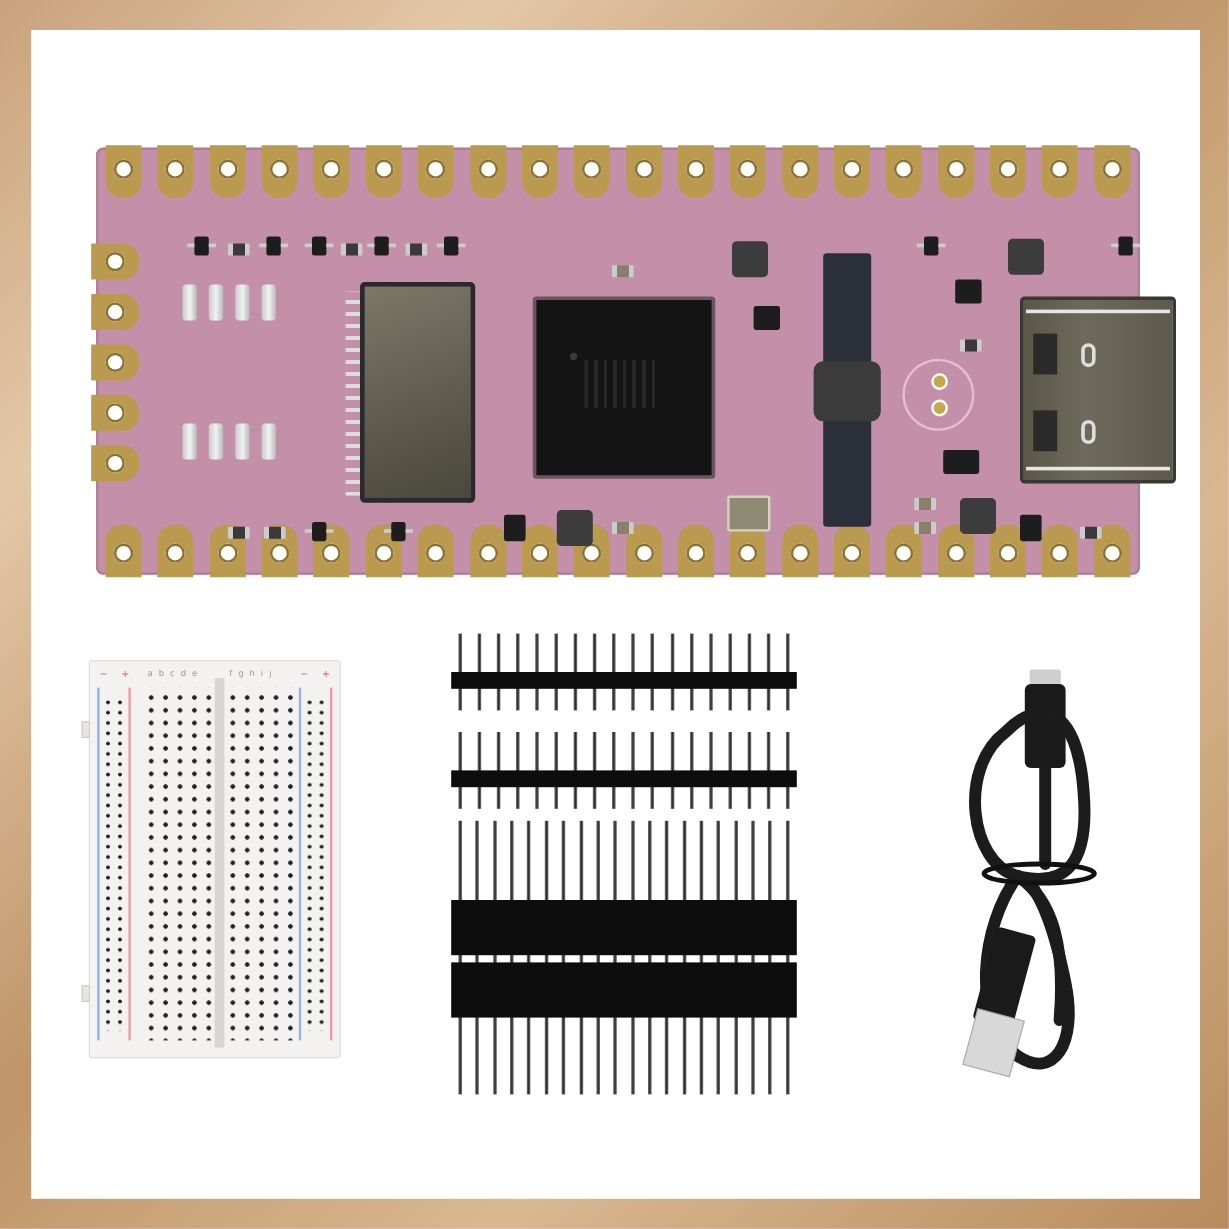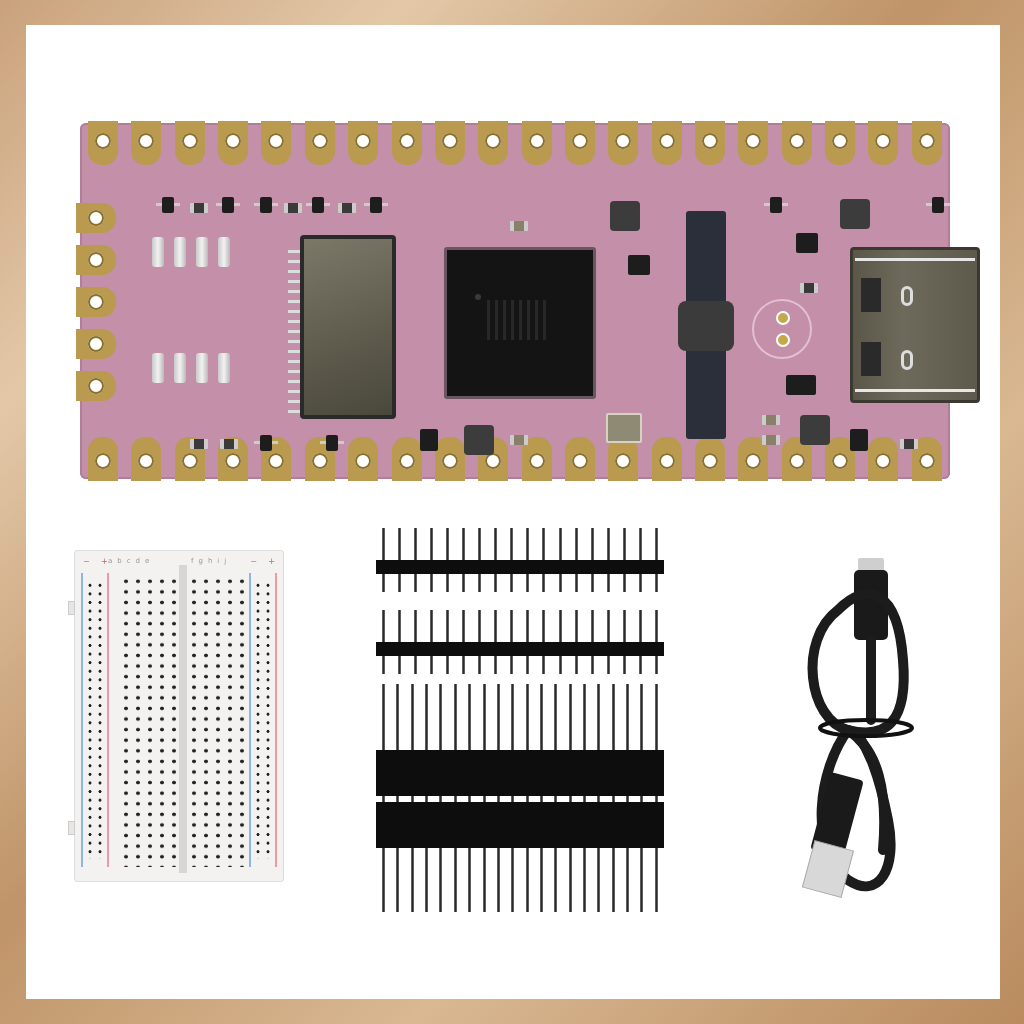--- a/index.html
+++ b/index.html
@@ -97,21 +97,21 @@
     position: absolute; top: 8px; bottom: 8px; left: 6px; right: 6px;
     background-image: radial-gradient(circle, #222 1.3px, transparent 1.8px);
     background-size: 10px 8.6px;
   }
   .bb-block { position: absolute; top: 22px; bottom: 14px; width: 62px;
     background-image: radial-gradient(circle, #222 1.6px, transparent 2.1px);
     background-size: 12px 10.6px; background-position: 1px 3px; }
   .bb-block.a { left: 44px; } .bb-block.b { left: 112px; }
   .bb-channel { position: absolute; left: 104px; top: 14px; bottom: 8px; width: 8px; background: #d8d6d4; }
   .bb-letters { position: absolute; top: 6px; font-size: 7px; color: #999; letter-spacing: 5px; }
-  .bb-letters.a { left: 33px; } .bb-letters.b { left: 116px; }
+  .bb-letters.a { left: 48px; } .bb-letters.b { left: 116px; }
   .bb-sign { position: absolute; top: 6px; font-size: 8px; }
   .bb-tab { position: absolute; left: -7px; width: 7px; height: 14px; background: #e8e6e4; border: 1px solid #ccc; }
 
   
   .header { position: absolute; left: 350px; width: 288px; }
   .header-pins { position: absolute; left: 6px; right: 6px; top: 0; bottom: 0; display: flex; justify-content: space-between; }
   .header-pin { width: 3px; height: 100%; background: linear-gradient(90deg,#777,#2a2a2a,#777); }
   .header-bar { position: absolute; left: 0; right: 0; background: #0d0d0d; }
   .male { height: 64px; }
   .male .header-bar { top: 32px; height: 14px; }

